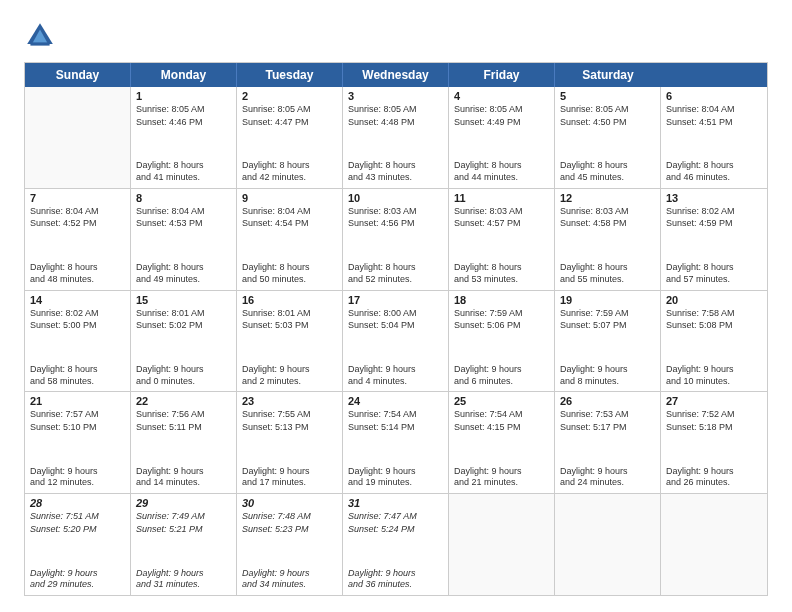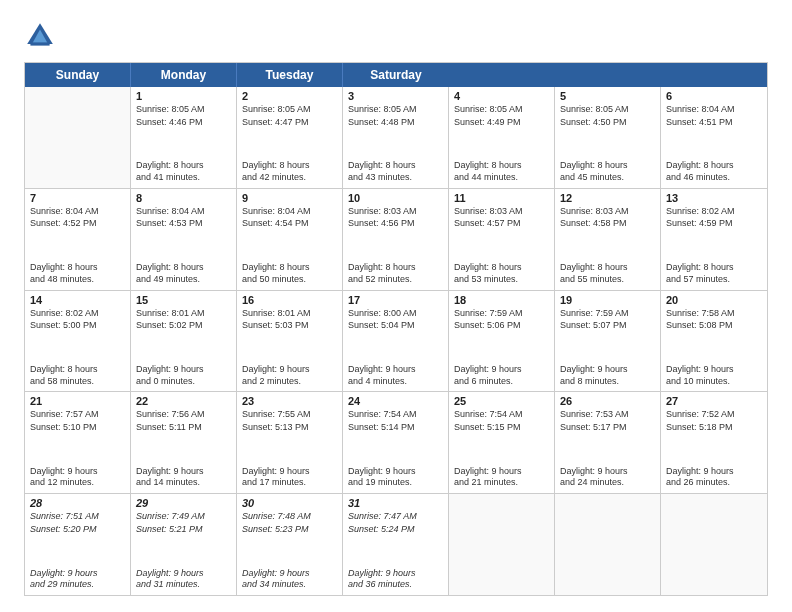--- a/index.html
+++ b/index.html
@@ -130,20 +130,22 @@
       <div class="main-title"></div>
       <div class="sub-title"></div>
     </div>
   </div>
 
   <div class="calendar">
     <div class="cal-header" id="cal-header">
         <div class="cal-header-cell">Sunday</div>
         <div class="cal-header-cell">Monday</div>
         <div class="cal-header-cell">Tuesday</div>
+        <div class="cal-header-cell">Wednesday</div>
+        <div class="cal-header-cell">Friday</div>
         <div class="cal-header-cell">Saturday</div>
       </div>
     <div class="cal-body" id="cal-body">
         <div class="cal-row">
           <div class="cal-cell empty"></div>
           <div class="cal-cell">
             <div class="day-number">1</div>
             <div class="cell-line">Sunrise: 8:05 AM</div>
             <div class="cell-line">Sunset: 4:46 PM</div>
             <div class="cell-line daylight">Daylight: 8 hours <br>and 41 minutes.</div>
@@ -288,21 +290,21 @@
           </div>
           <div class="cal-cell">
             <div class="day-number">24</div>
             <div class="cell-line">Sunrise: 7:54 AM</div>
             <div class="cell-line">Sunset: 5:14 PM</div>
             <div class="cell-line daylight">Daylight: 9 hours <br>and 19 minutes.</div>
           </div>
           <div class="cal-cell">
             <div class="day-number">25</div>
             <div class="cell-line">Sunrise: 7:54 AM</div>
-            <div class="cell-line">Sunset: 5:15 PM</div>
+            <div class="cell-line">Sunset: 4:15 PM</div>
             <div class="cell-line daylight">Daylight: 9 hours <br>and 21 minutes.</div>
           </div>
           <div class="cal-cell">
             <div class="day-number">26</div>
             <div class="cell-line">Sunrise: 7:53 AM</div>
             <div class="cell-line">Sunset: 5:17 PM</div>
             <div class="cell-line daylight">Daylight: 9 hours <br>and 24 minutes.</div>
           </div>
           <div class="cal-cell">
             <div class="day-number">27</div>

